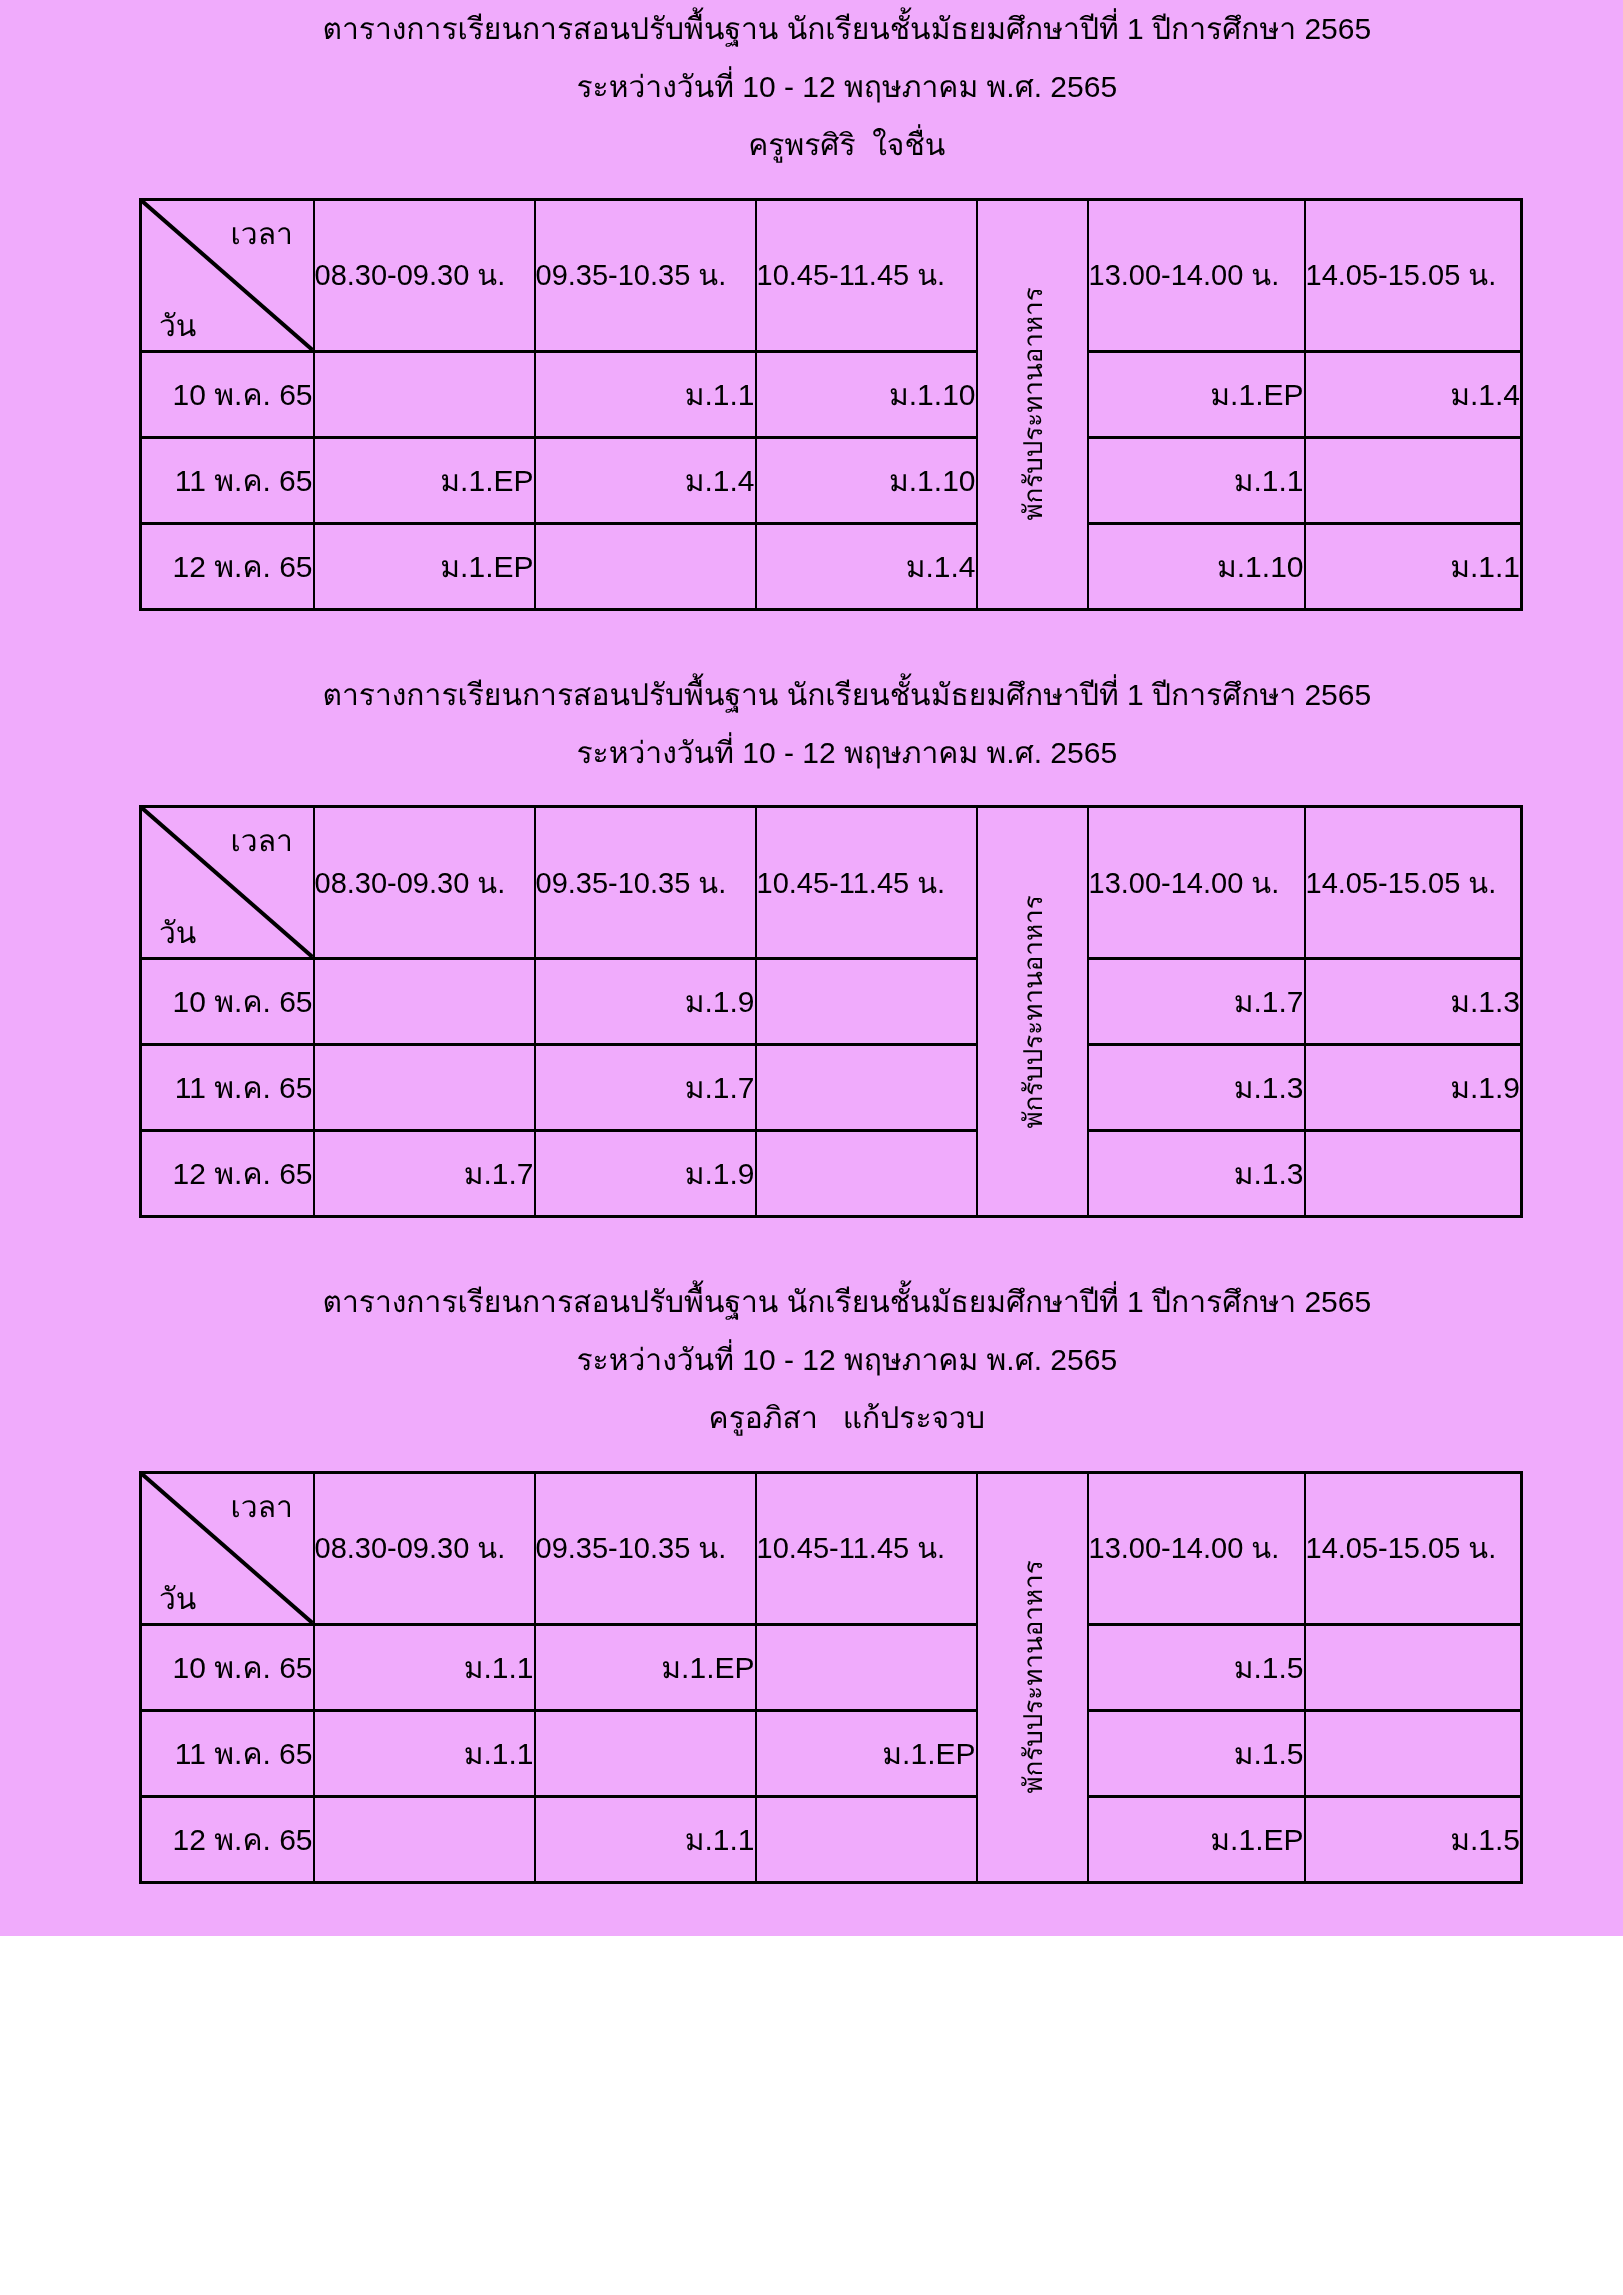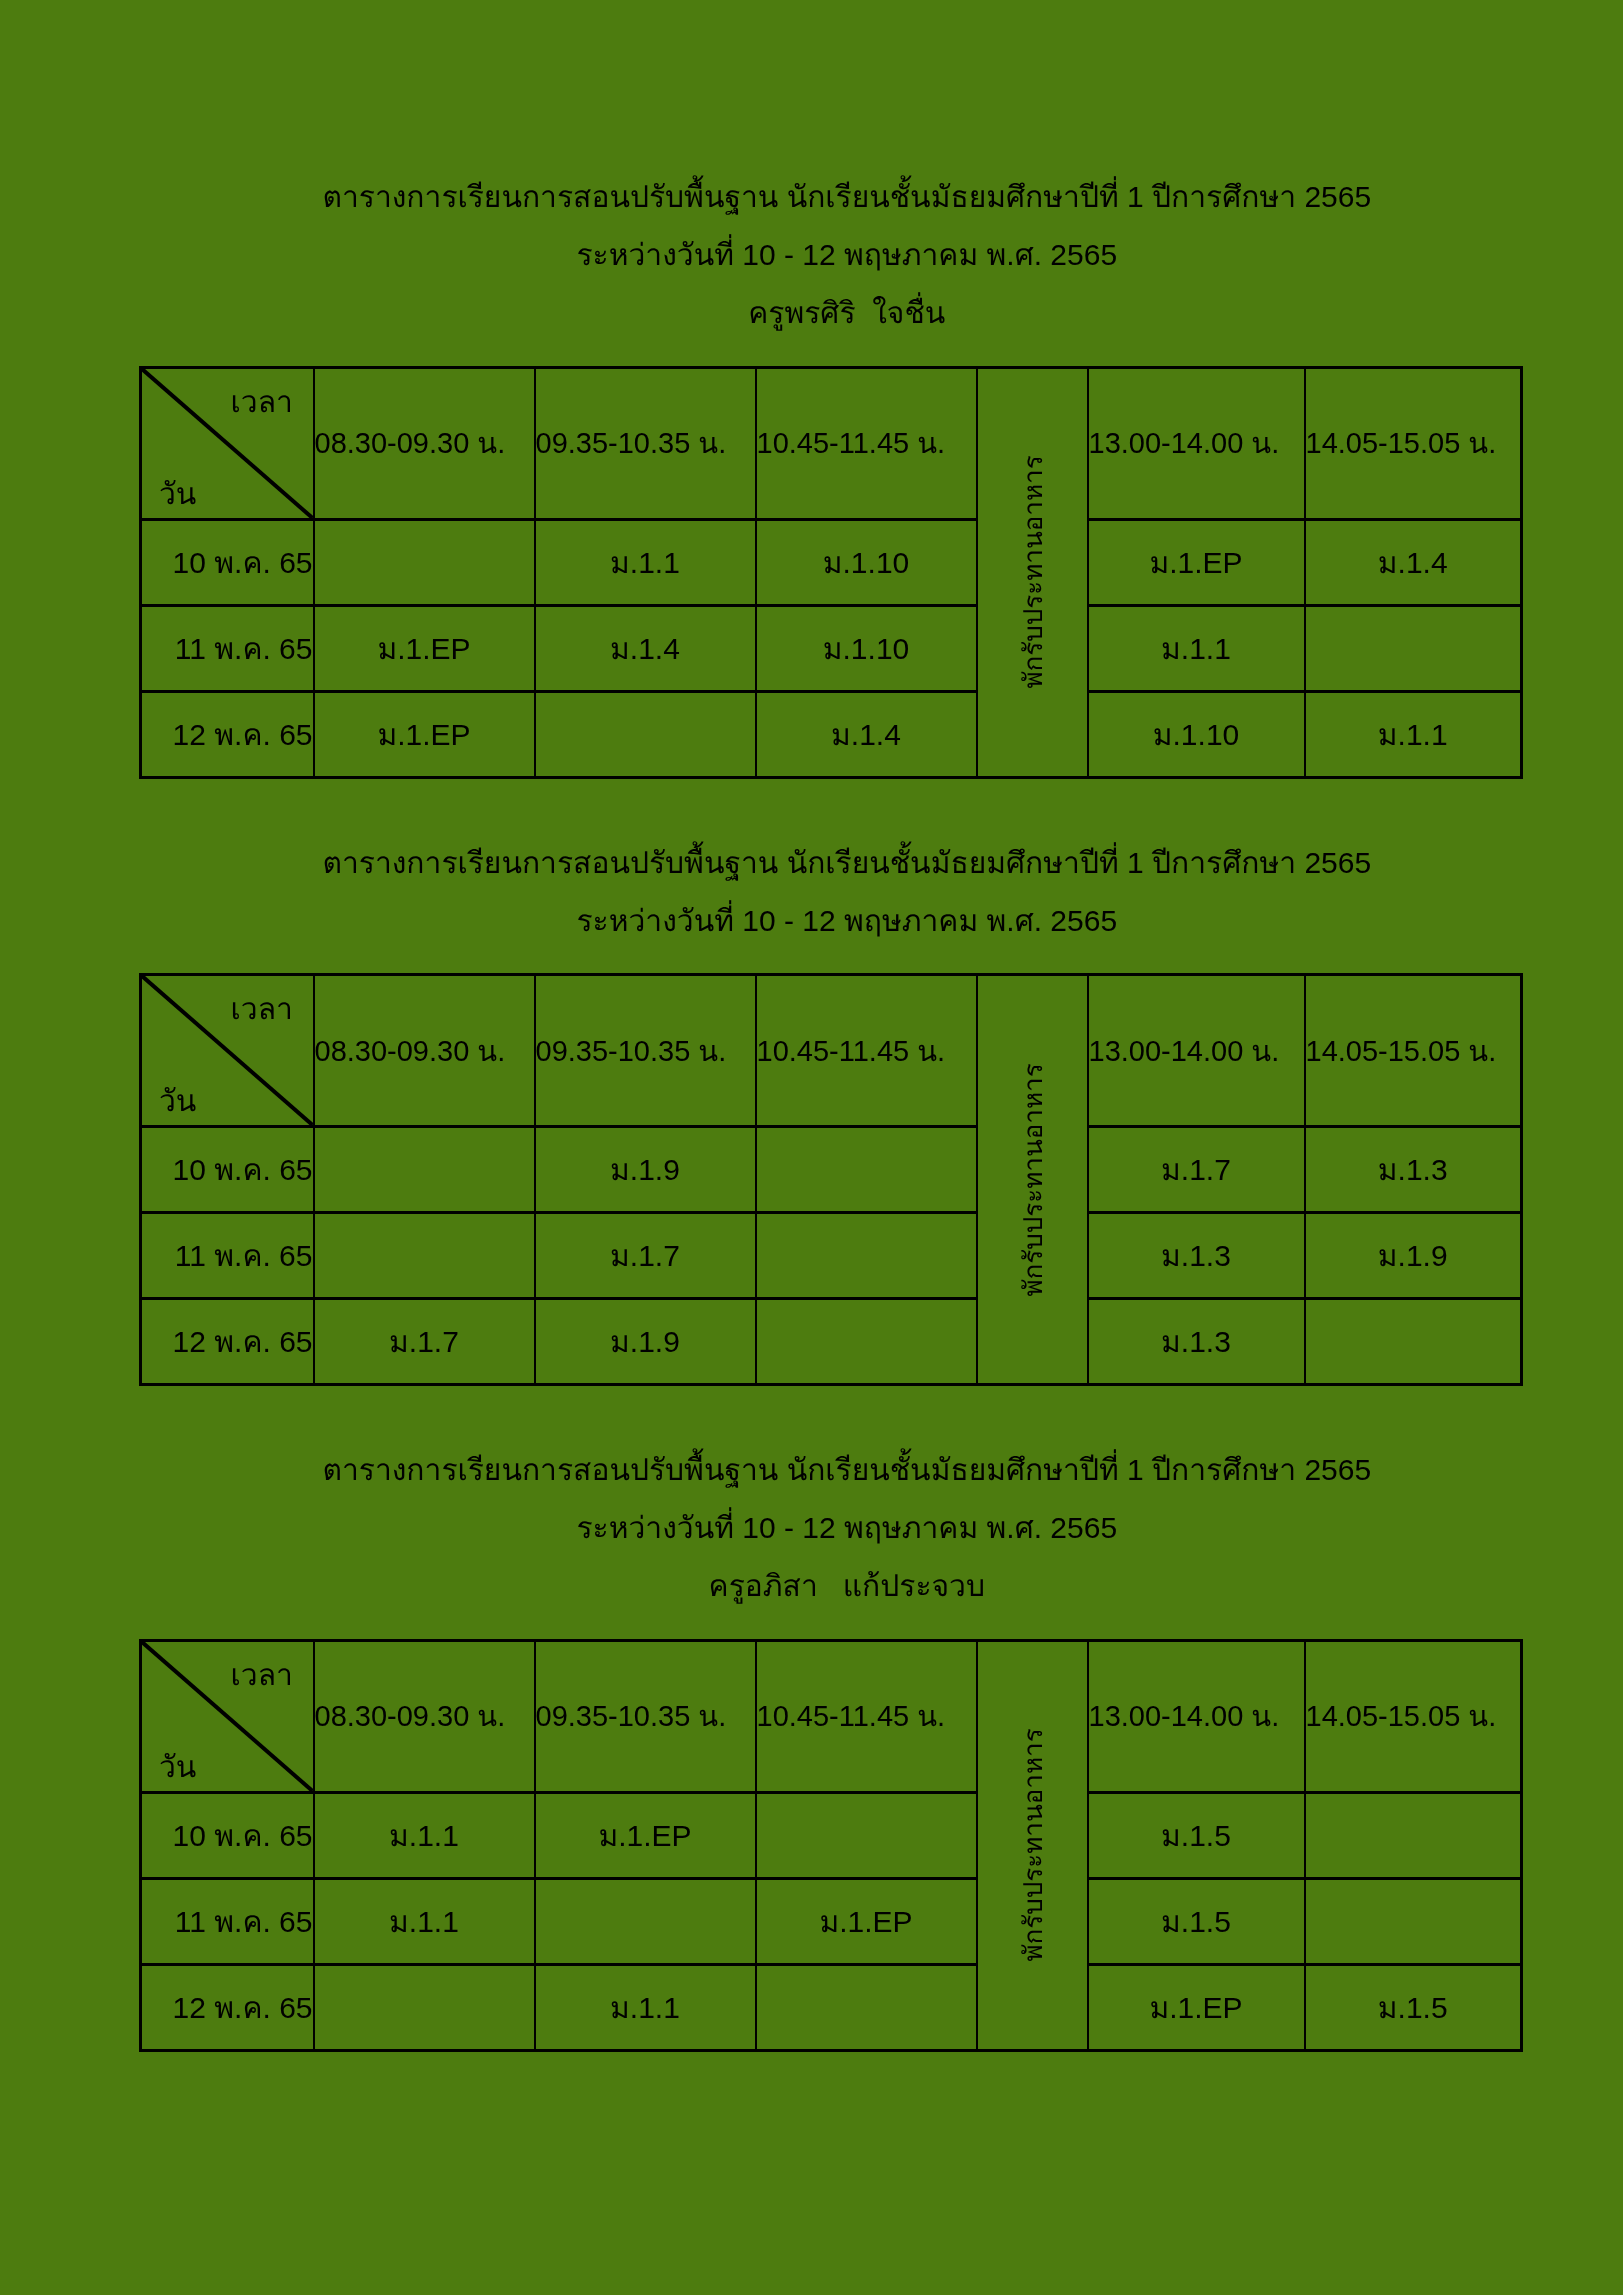--- a/index.html
+++ b/index.html
@@ -1,18 +1,18 @@
 <!DOCTYPE html>
 <html style="font-size:10.5px"><head>
 <meta charset="utf-8">
 <style>
   html,body{margin:0;padding:0;background:#ffffff;}
   .sheet{
-    width:1623px;height:2295px;position:relative;background:#4d7c0f;color:#000000;
-    font-family:"Liberation Sans", sans-serif;box-sizing:border-box;padding-top:168px;
+    width:1623px;height:1936px;position:relative;background:#f0abfc;color:#000000;
+    font-family:"Liberation Sans", sans-serif;box-sizing:border-box;
     overflow:hidden;
   }
   .section{margin-left:139px;width:1379px;}
   .section + .section{margin-top:55px;}
   .section-titles{text-align:center;position:relative;left:18.3px;margin-bottom:23.6px;}
   .title{font-size:30px;line-height:58px;white-space:pre;}
   .tt{
     border-collapse:collapse;table-layout:fixed;width:1379px;
     border:3.9px solid #000;
   }
@@ -22,21 +22,21 @@
     padding:0;overflow:hidden;
   }
   .header-row td{height:149px;}
   .data-row td{height:83px;}
   .th{font-size:29px;text-align:left;vertical-align:middle;}
   .corner{position:relative;}
   .diag{position:absolute;left:0;top:0;width:100%;height:100%;display:block;}
   .corner-time{position:absolute;top:9.2px;right:19.6px;font-size:30px;}
   .corner-day{position:absolute;bottom:1px;left:17px;font-size:30px;}
   .day{font-size:30px;text-align:right;vertical-align:middle;padding-left:17px;white-space:pre;margin-left:25px;}
-  .slot{font-size:30px;text-align:center;vertical-align:middle;}
+  .slot{font-size:30px;text-align:right;vertical-align:middle;}
   .break{position:relative;vertical-align:middle;}
   .vtext{
     position:absolute;top:50%;left:50%;
     transform:translate(-50%,-50%) rotate(-90deg);
     white-space:nowrap;font-size:26px;
   }
 </style>
 </head>
 <body>
 

